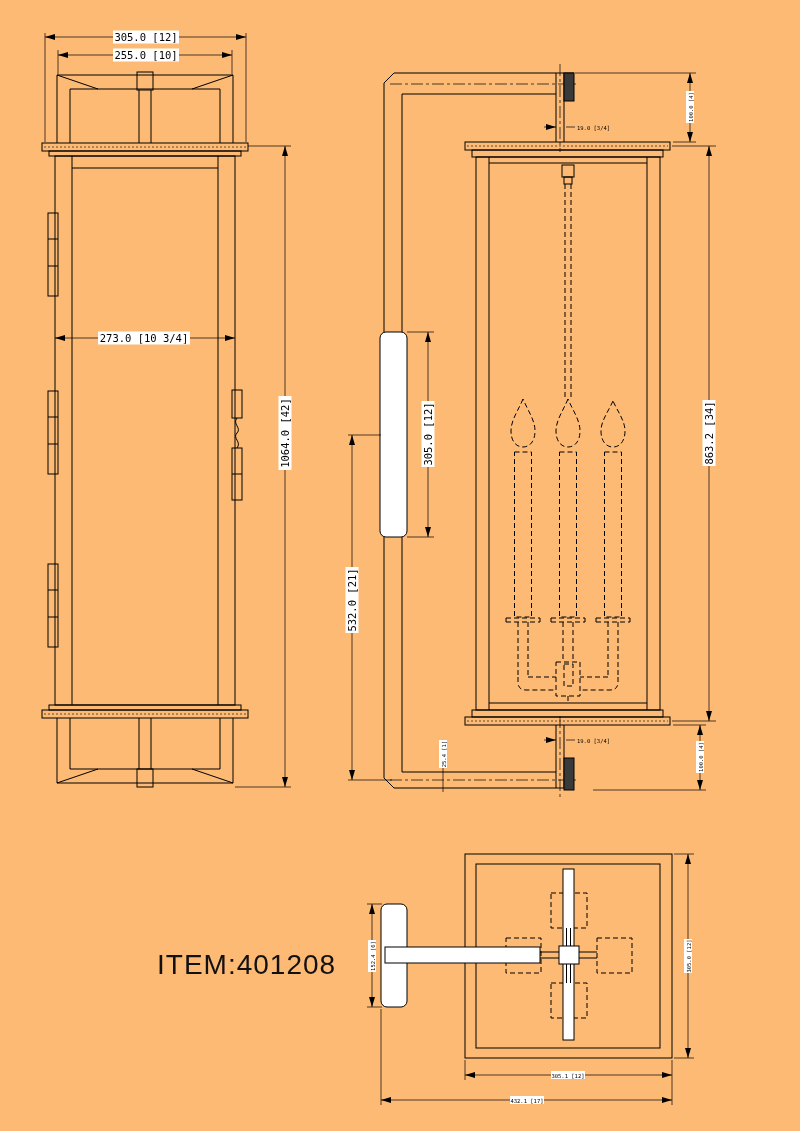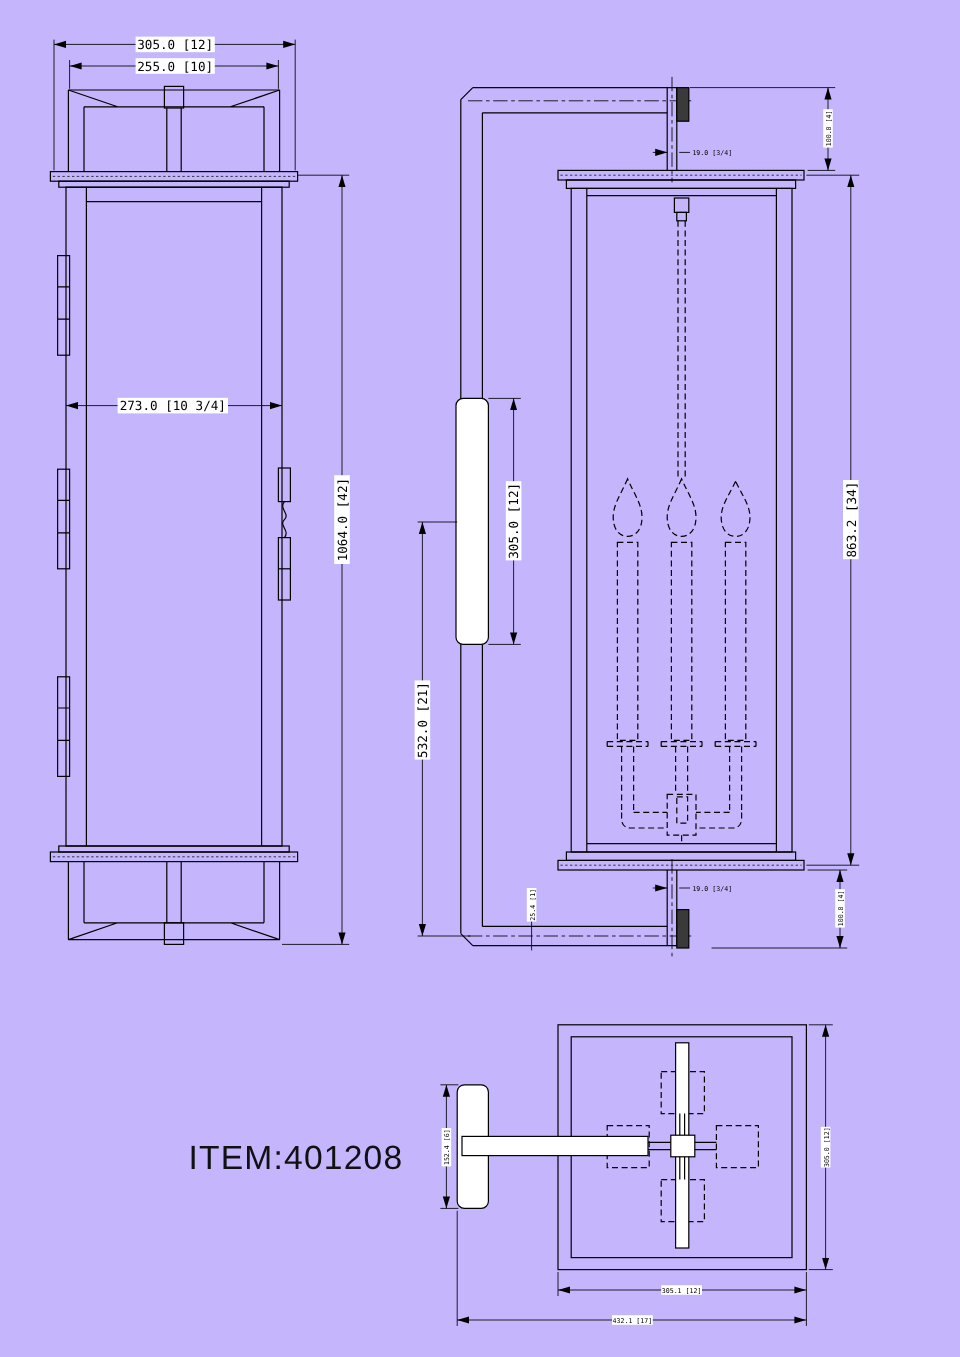--- a/index.html
+++ b/index.html
@@ -1,16 +1,16 @@
 <!DOCTYPE html>
 <html><head>
 <meta charset="utf-8">
 <style>
   html,body{margin:0;padding:0;background:#fff}
-  .page{position:relative;width:800px;height:1131px;background:#c4b5fd;overflow:hidden}
+  .page{position:relative;width:800px;height:1131px;background:#fdba74;overflow:hidden}
   svg{display:block}
   .s  {stroke:#000;stroke-width:1;fill:none;stroke-linecap:butt}
   .sf {stroke:#000;stroke-width:1;fill:#fff}
   .sk {stroke:#000;stroke-width:1;fill:#3a3a3a}
   .dash{stroke:#000;stroke-width:1;fill:none;stroke-dasharray:5 3}
   .cl {stroke:#000;stroke-width:.7;fill:none;stroke-dasharray:12 3 3 3}
   .hatch{stroke:#000;stroke-width:.6;fill:none;stroke-dasharray:2 2}
   .dim{stroke:#000;stroke-width:.7;fill:none}
   .bg {fill:#fff;stroke:none}
   text.dt {font:10.5px "DejaVu Sans Mono", monospace;fill:#000}

